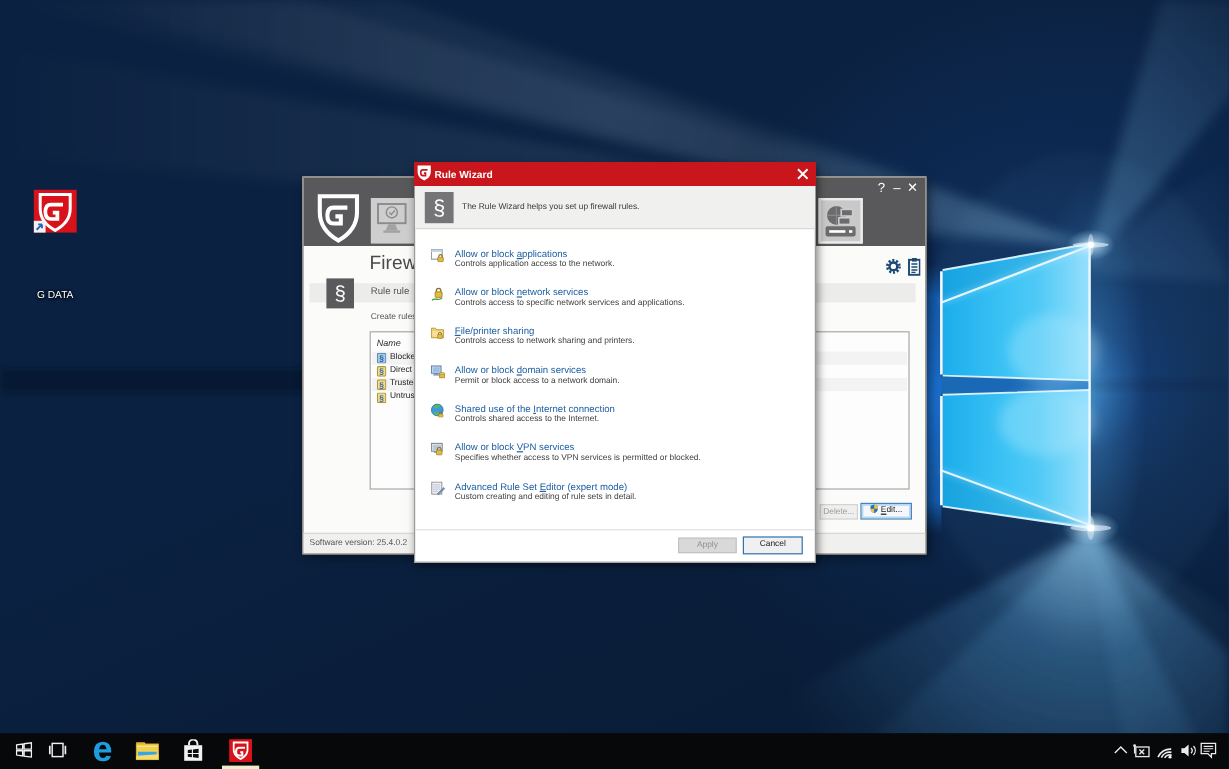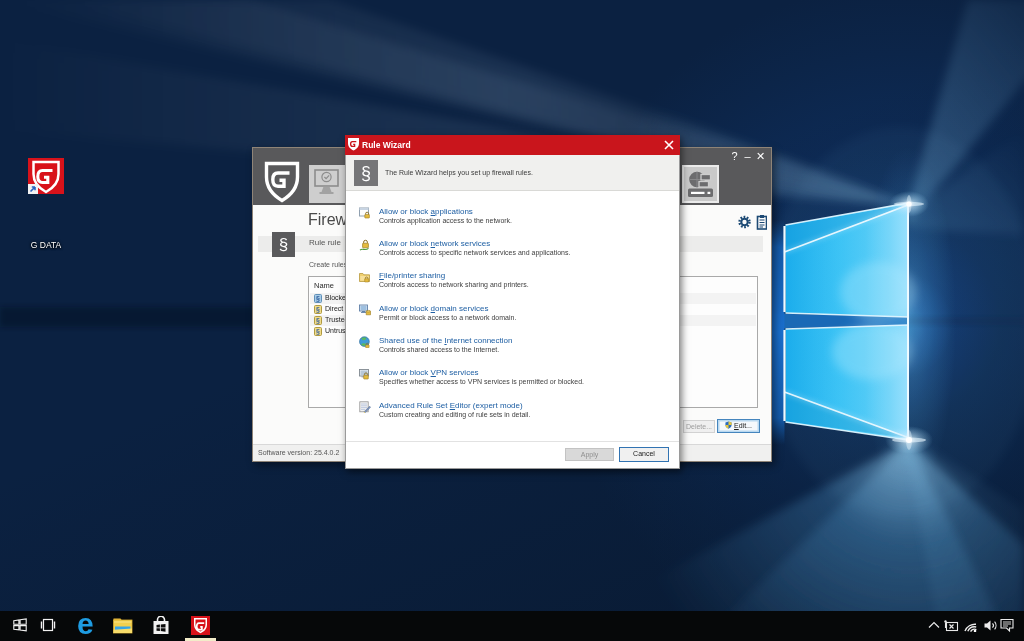--- a/index.html
+++ b/index.html
@@ -31,21 +31,21 @@
 #fwtitle { left:55px; top:63px; font-size:16px; color:#4a4a4a; }
 #rsband { left:5px; top:88px; width:505px; height:16px; background:#ececeb; }
 #rstext { left:56px; top:90px; font-size:8px; color:#555; }
 #parbox { left:19px; top:84px; width:23px; height:25px; background:#5a5a5c; color:#fff;
   font-size:17px; text-align:center; line-height:25px; }
 #createrules { left:56px; top:113px; font-size:7px; color:#555; }
 #list { left:55px; top:128px; width:450px; height:132px; background:#fdfdfd; border:1px solid #a9a9a9; }
 .lrow { position:absolute; left:1px; width:446px; height:11px; font-size:7px; color:#222; }
 .lrow .ric { position:absolute; left:4px; top:1px; width:8px; height:9px; }
 .lrow .rtx { position:absolute; left:15px; top:1px; }
-#lname { left:5px; top:4px; font-size:7.5px; color:#2a2a2a; position:absolute; }
+#lname { left:5px; top:4px; font-size:7.5px; color:#2a2a2a; position:absolute;font-style:italic; }
 .btn { position:absolute; font-size:7px; text-align:center; }
 #delbtn { left:430px; top:272px; width:32px; height:13px; background:#efefef;
   border:1px solid #d2d2d2; color:#9d9d9d; line-height:11px; }
 #editbtn { left:464px; top:271px; width:43px; height:14px; background:#f4f8fc;
   border:1px solid #4585bd; color:#1a1a1a; line-height:12px; box-shadow:0 0 0 1.5px #b8d8f0 inset; }
 #statusbar { left:0; top:296px; width:518px; height:17px; background:#f0f0ef;
   border-top:1px solid #d8d8d8; font-size:7px; color:#555; line-height:16px; padding-left:5px; }
 
 
 #dlg { left:345px; top:135px; width:335px; height:334px; background:#fff;

